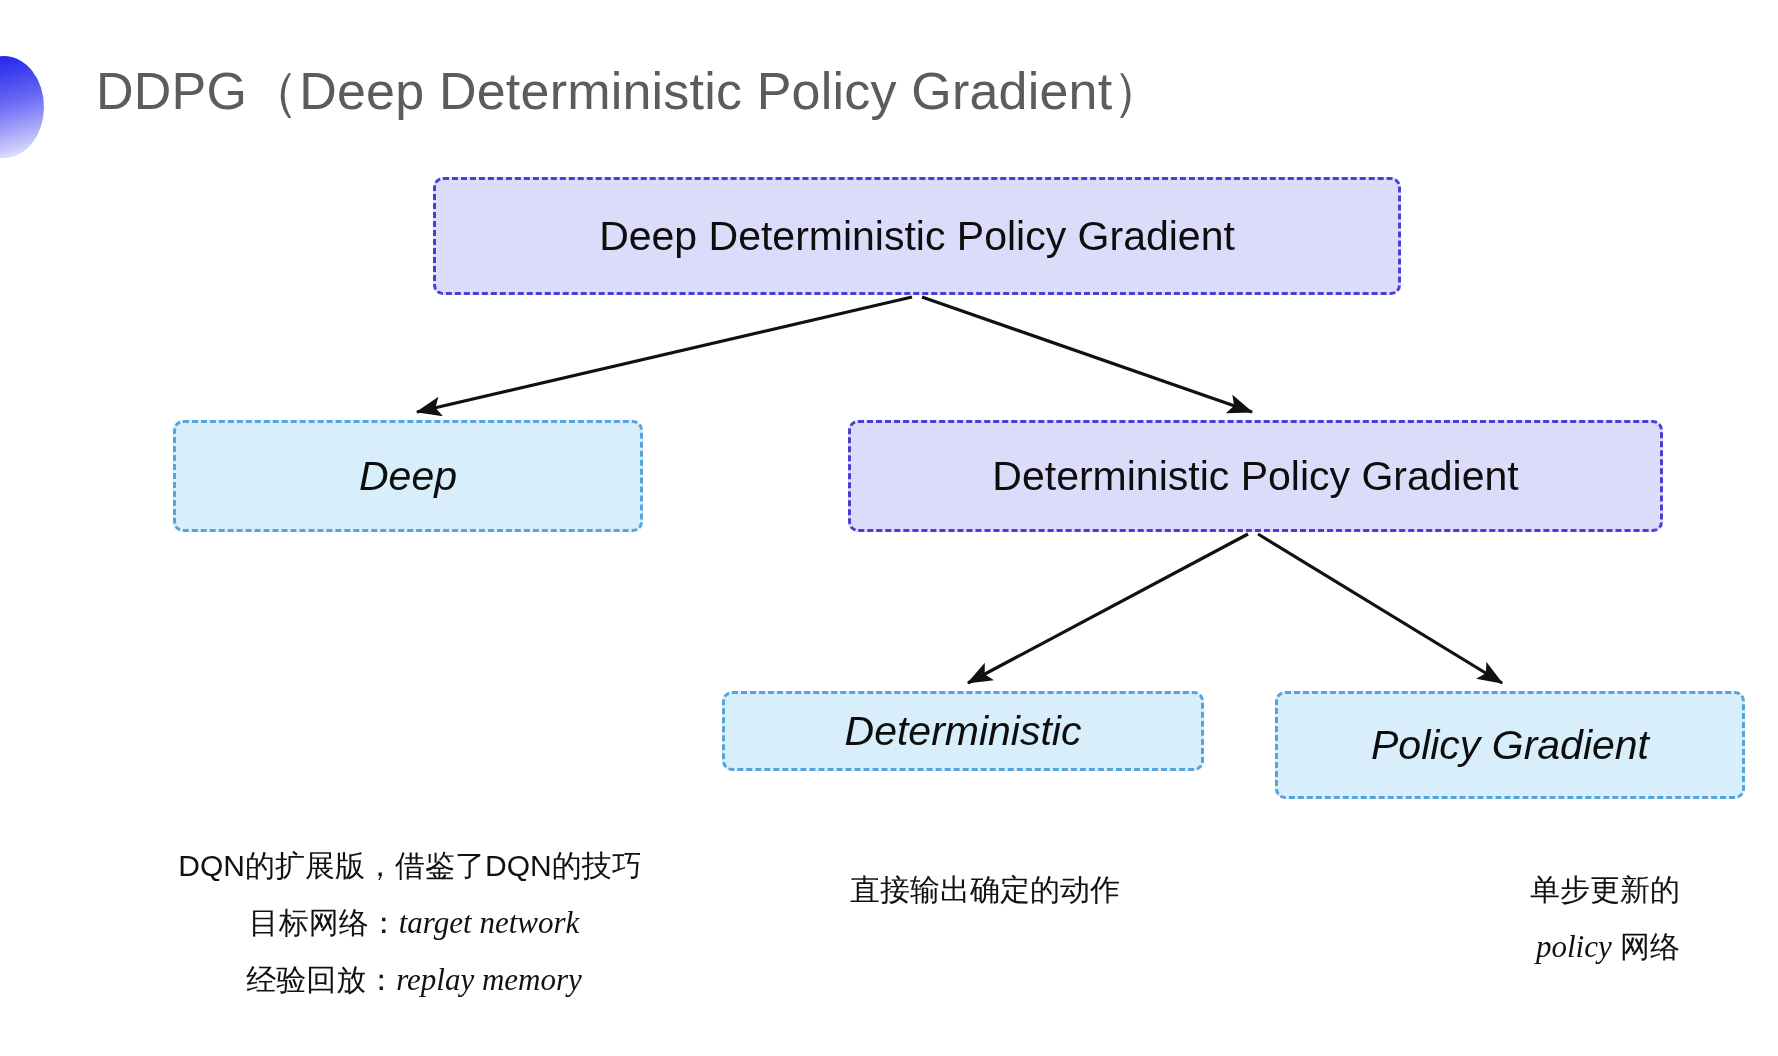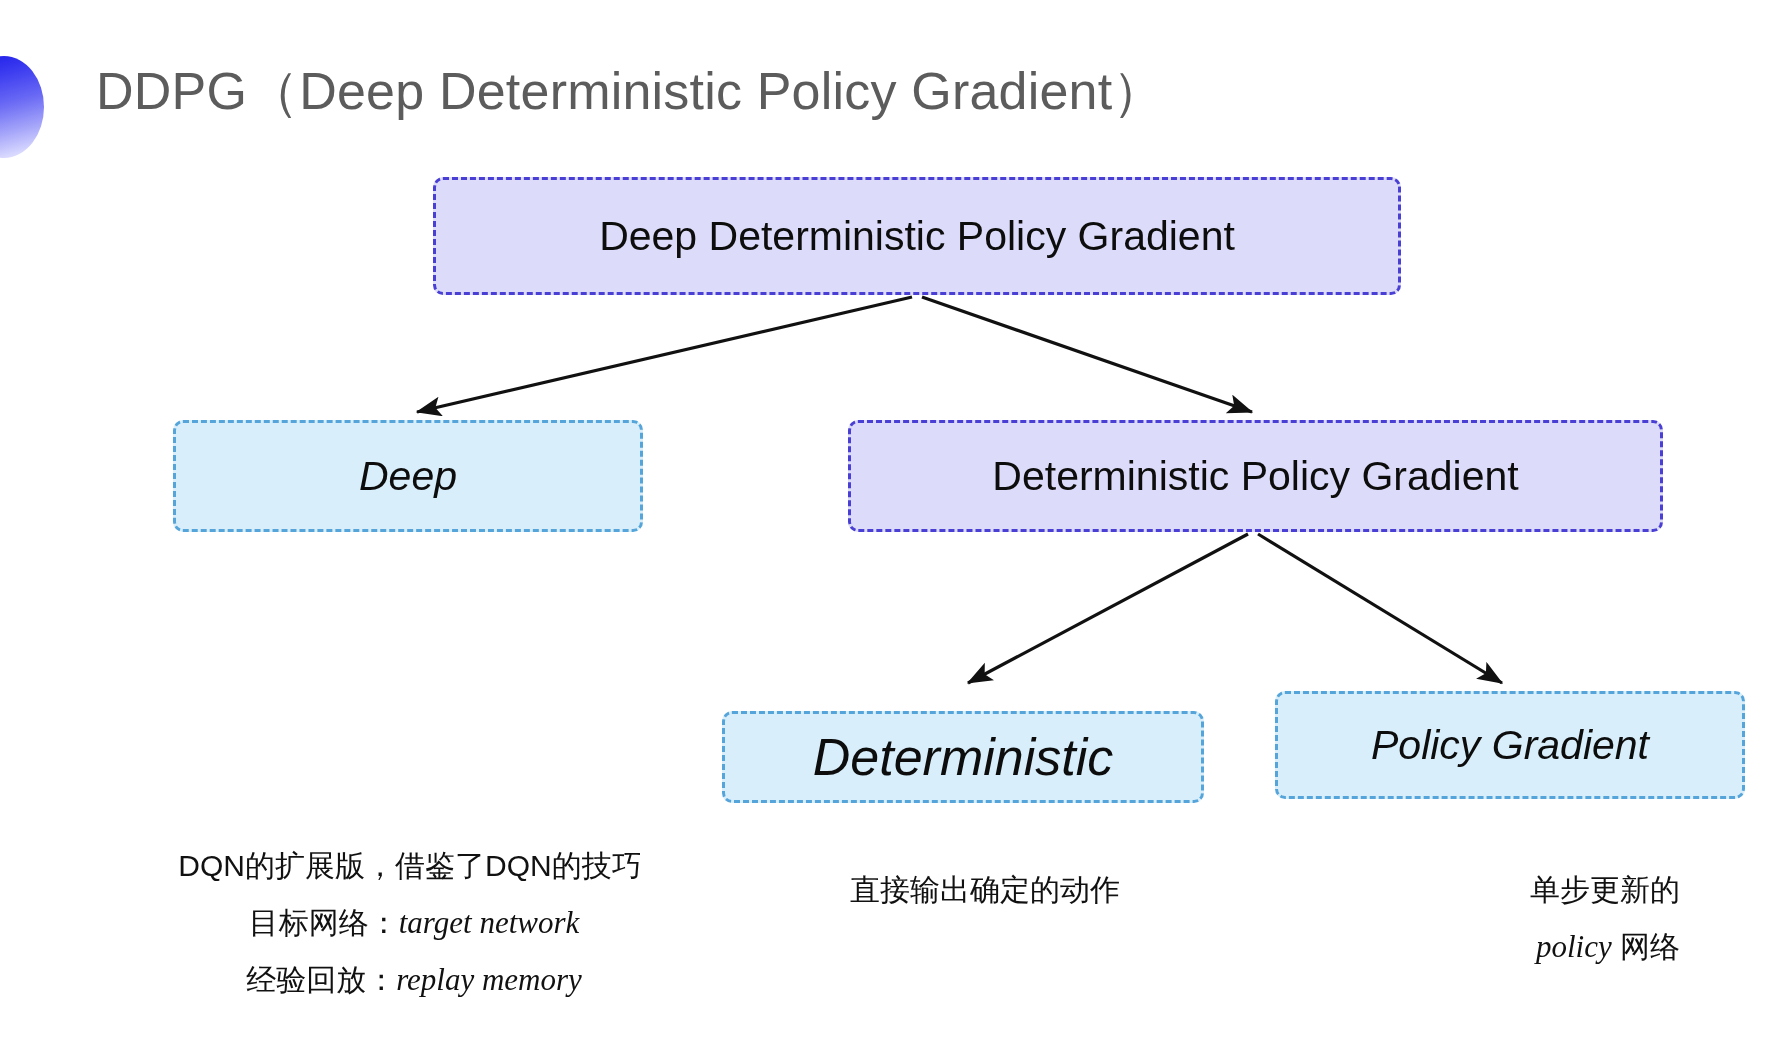--- a/index.html
+++ b/index.html
@@ -92,23 +92,22 @@
     width: 470px; height: 112px;
     font-size: 41px;
   }
   #node-dpg {
     left: 848px;  top: 420px;
     width: 815px; height: 112px;
     font-size: 41px;
   }
   #node-deterministic {
     left: 722px;  top: 691px;
-    width: 482px; height: 92px;
-    font-size: 52px;
-    margin-top: 20px;
+    width: 482px; height: 80px;
+    font-size: 41px;
   }
   #node-policy-gradient {
     left: 1275px; top: 691px;
     width: 470px; height: 108px;
     font-size: 41px;
   }
 
   
   .annot {
     position: absolute;

